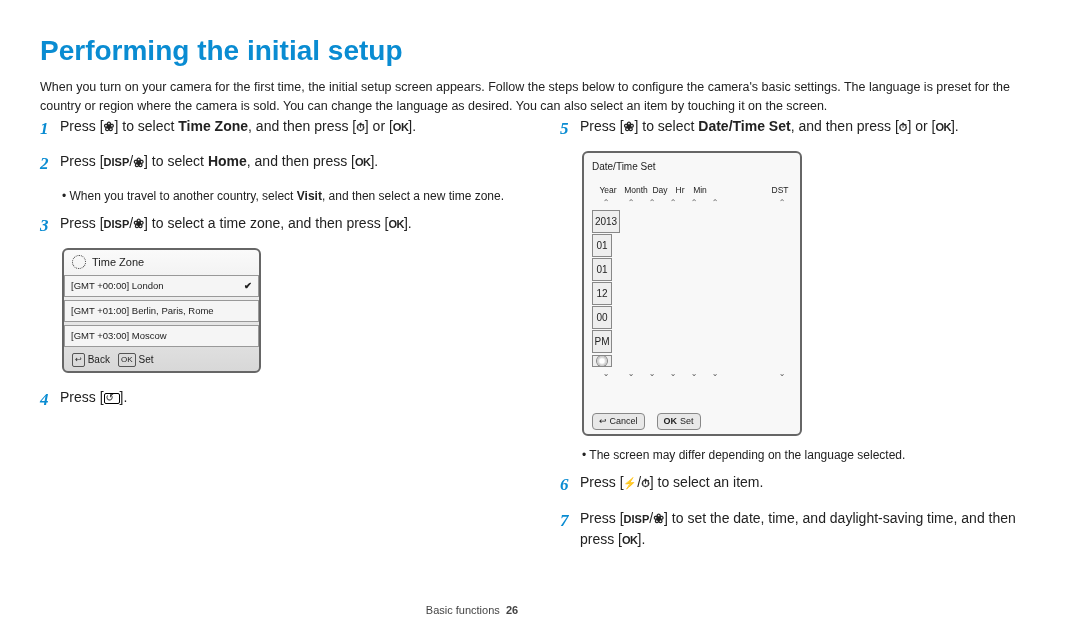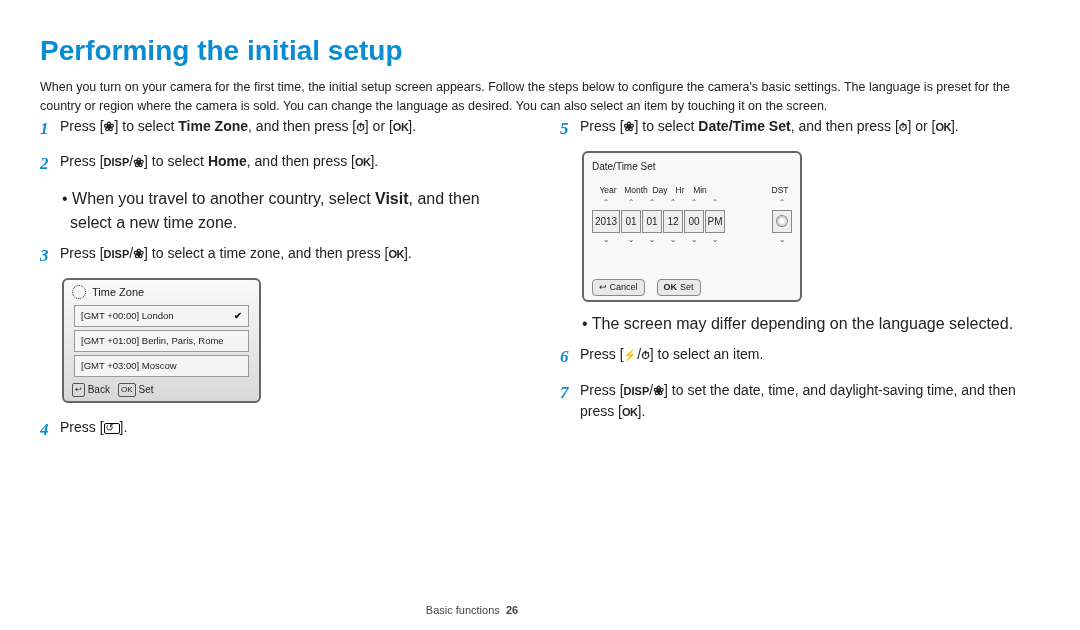--- a/index.html
+++ b/index.html
@@ -41,21 +41,21 @@
     font-weight: 600;
     font-size: 17px;
     width: 20px;
     flex-shrink: 0;
     font-family: Georgia, serif;
   }
   .step-text { flex: 1; }
   .bold { font-weight: bold; }
   .bullet {
     margin-left: 22px;
-    font-size: 16px;
+    font-size: 12px;
     text-indent: -8px;
     padding-left: 8px;
     margin-bottom: 8px;
   }
   .bullet::before { content: "• "; }
   .inline-icon {
     display: inline-block;
     vertical-align: middle;
     font-weight: bold;
     font-size: 11px;
@@ -85,21 +85,21 @@
   .tz-header {
     display:flex; align-items:center; gap:6px;
     padding: 4px 8px;
     font-size:11px;
   }
   .tz-globe {
     width:12px; height:12px; border-radius:50%;
     border:1px dotted #333;
   }
   .tz-list {
-    margin: 0 10px;
+    margin: 0 0;
     text-align: right;
   }
   .tz-item {
     border:1px solid #999;
     background:#f5f5f5;
     padding:3px 6px;
     margin-bottom:3px;
     font-size:9.5px;
     display:flex; justify-content:space-between; align-items:center;
   }
@@ -129,21 +129,21 @@
   }
   .dt-title { margin-bottom:10px; font-size:10px;}
   .dt-labels {
     display:flex; font-size:8.5px;
     padding: 0 2px;
     justify-content: space-between;
   }
   .dt-labels span { text-align:center; }
   .dt-labels .w28{width:28px;} .dt-labels .w20{width:20px;}
   .dt-spin-row {
-    display:flex; gap:1px; margin:1px 0;
+    display:flex; gap:1px; margin:1px 0;flex-direction:column;
   }
   .dt-arrow-row {
     display:flex; gap:1px;
     font-size:8px; color:#555;
   }
   .dt-arrow-row span { text-align:center; }
   .dt-cell {
     border:1px solid #888; background:#eee;
     text-align:center; padding:3px 0;
     font-size:10px;

